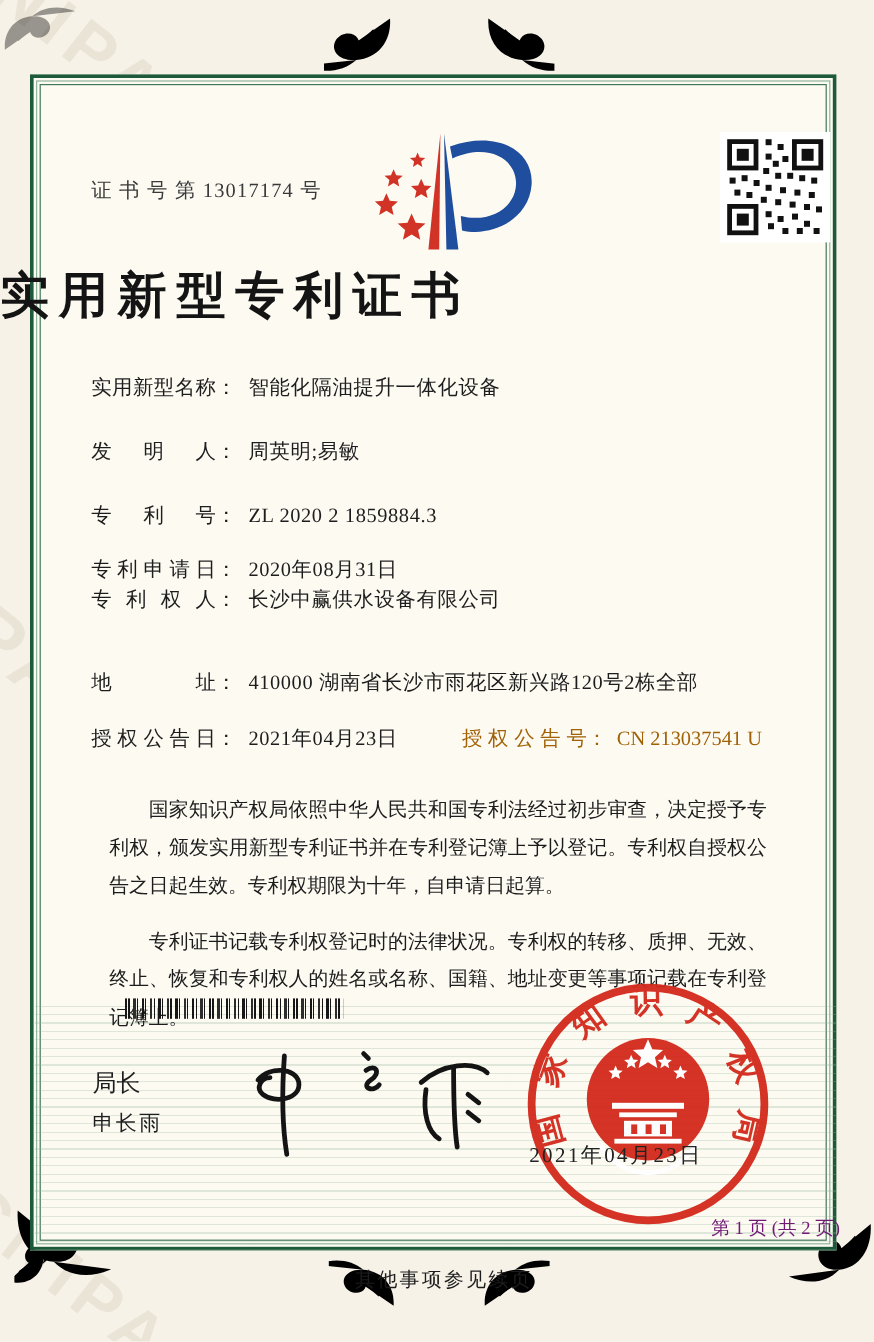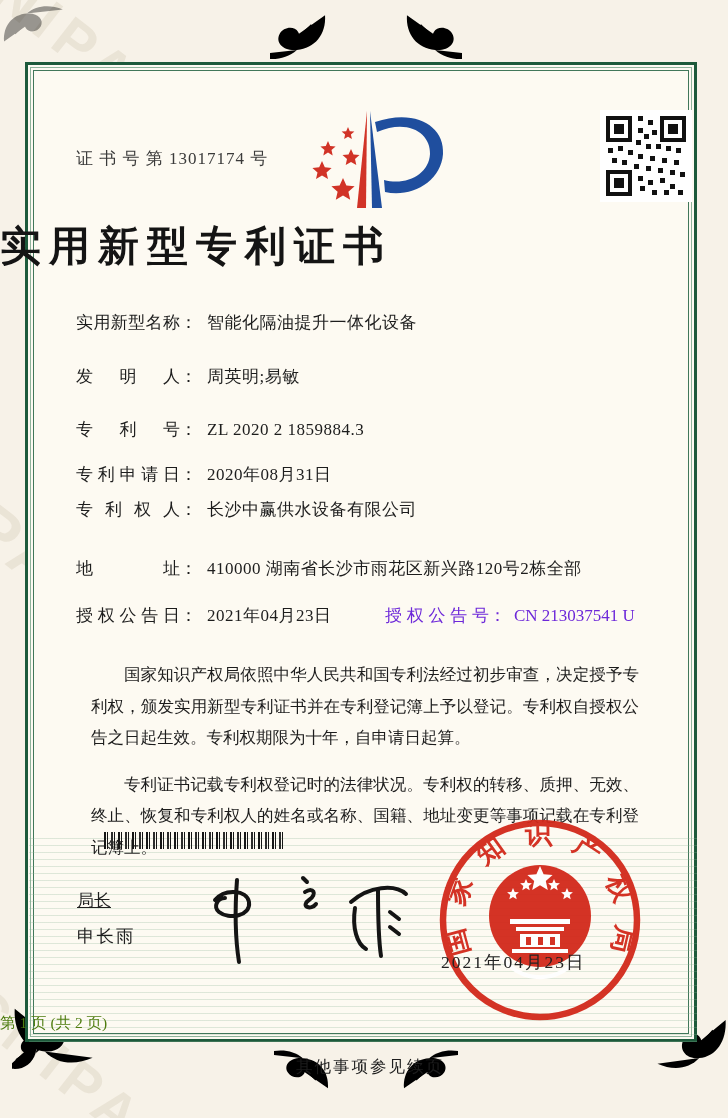--- a/index.html
+++ b/index.html
@@ -39,51 +39,51 @@
     font-size:41px;font-weight:700;letter-spacing:8px;color:#141414;
   }
   
   .frow{position:absolute;left:76px;font-size:17px;white-space:nowrap;color:#1d1d1d;}
   .frow .flabel{
     display:inline-block;width:104px;text-align:justify;text-align-last:justify;
     text-justify:inter-character;vertical-align:bottom;
   }
   .frow .fcolon{display:inline-block;}
   .frow .fvalue{margin-left:10px;letter-spacing:0.5px;}
-  .frow2{position:absolute;left:385px;font-size:17px;white-space:nowrap;color:#6d28d9;}
+  .frow2{position:absolute;left:385px;font-size:17px;white-space:nowrap;color:#a16207;}
   .frow2 .flabel{display:inline-block;width:104px;text-align:justify;text-align-last:justify;}
   .frow2 .fvalue{margin-left:8px;}
   
   .bodytext{
     position:absolute;left:76px;top:644px;width:578px;
     font-size:16.5px;line-height:31.5px;text-align:justify;color:#1c1c1c;
   }
   .bodytext p{margin:15px;text-indent:2em;}
   
   .barcode{
     position:absolute;left:104px;top:832px;width:182px;height:17px;
     background:repeating-linear-gradient(90deg,
       #161616 0 2px,rgba(0,0,0,0) 2px 3px,
       #161616 3px 4px,rgba(0,0,0,0) 4px 7px,
       #2c2c2c 7px 9px,rgba(0,0,0,0) 9px 10px,
       #161616 10px 11px,rgba(0,0,0,0) 11px 14px);
   }
   
-  .signoff-title{position:absolute;left:77px;top:889px;font-size:17px;text-decoration:underline;}
+  .signoff-title{position:absolute;left:77px;top:889px;font-size:20px;}
   .signoff-name{position:absolute;left:77px;top:924px;font-size:17.5px;letter-spacing:2px;}
   .signature{position:absolute;left:185px;top:862px;}
   .signature path{stroke:#141414;stroke-width:4;fill:none;stroke-linecap:round;stroke-linejoin:round;}
   
   .seal{position:absolute;left:436px;top:816px;opacity:0.95;}
   .seal-date{
     position:absolute;left:441px;top:950px;width:210px;font-size:17.5px;
     letter-spacing:2px;color:#222222;white-space:nowrap;
   }
   
-  .page-num{position:absolute;left:0;top:1013px;width:700px;text-align:left;font-size:15.5px;color:#4d7c0f;}
+  .page-num{position:absolute;left:0;top:1013px;width:700px;text-align:right;font-size:15.5px;color:#701a75;}
   .next-note{position:absolute;left:0;top:1056px;width:700px;text-align:center;font-size:16.5px;color:#1d1d1d;letter-spacing:2px;margin-left:20px;}
 </style>
 </head>
 <body>
 
 <div id="page">
 
   <div class="wm" style="left:-60px;top:-14px;">CNIPA</div>
   <div class="wm" style="left:448px;top:308px;font-size:64px;">CNIPA</div>
   <div class="wm" style="left:-150px;top:470px;font-size:64px;">CNIPA</div>
@@ -202,21 +202,21 @@
   </div>
   <div class="frow" style="top:365px">
     <span class="flabel">发明人</span><span class="fcolon">：</span><span class="fvalue">周英明;易敏</span>
   </div>
   <div class="frow" style="top:418px">
     <span class="flabel">专利号</span><span class="fcolon">：</span><span class="fvalue">ZL 2020 2 1859884.3</span>
   </div>
   <div class="frow" style="top:463px">
     <span class="flabel">专利申请日</span><span class="fcolon">：</span><span class="fvalue">2020年08月31日</span>
   </div>
-  <div class="frow" style="top:498px">
+  <div class="frow" style="top:488px">
     <span class="flabel">专利权人</span><span class="fcolon">：</span><span class="fvalue">长沙中赢供水设备有限公司</span>
   </div>
   <div class="frow" style="top:557px">
     <span class="flabel">地址</span><span class="fcolon">：</span><span class="fvalue">410000 湖南省长沙市雨花区新兴路120号2栋全部</span>
   </div>
   <div class="frow" style="top:604px">
     <span class="flabel">授权公告日</span><span class="fcolon">：</span><span class="fvalue">2021年04月23日</span>
   </div>
   <div class="frow2" style="top:604px">
     <span class="flabel">授权公告号</span><span class="fcolon">：</span><span class="fvalue">CN 213037541 U</span>

